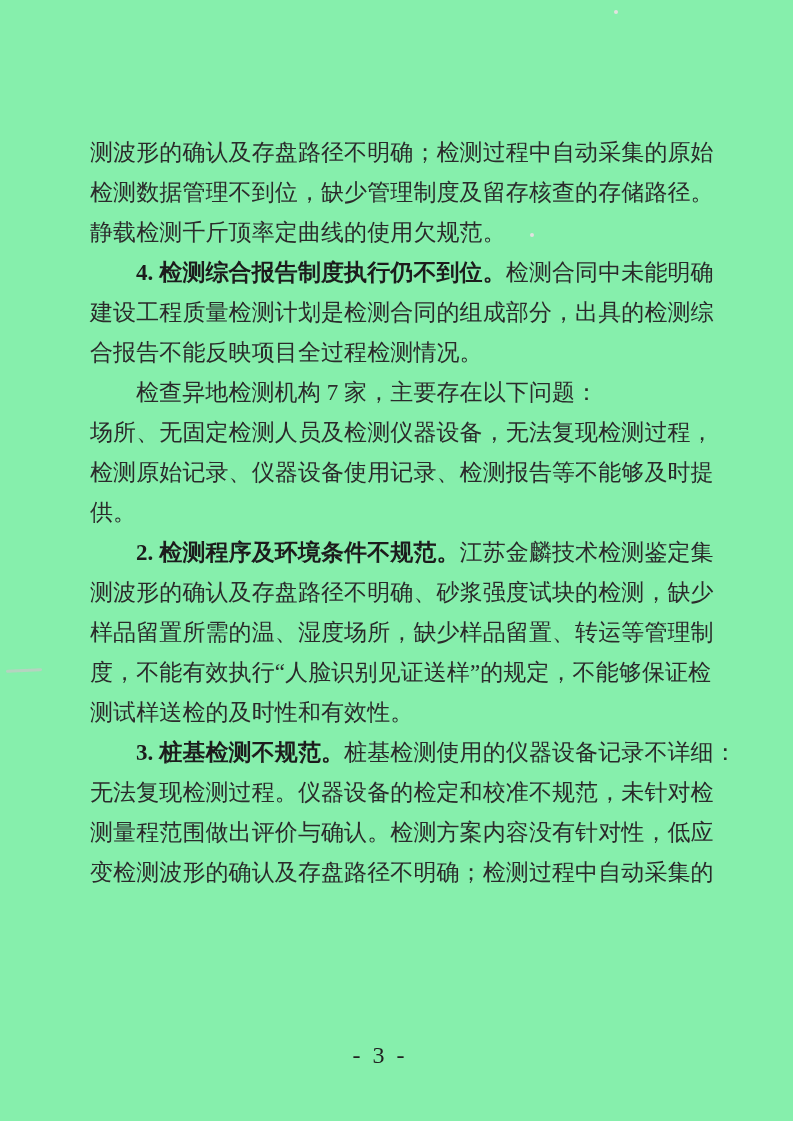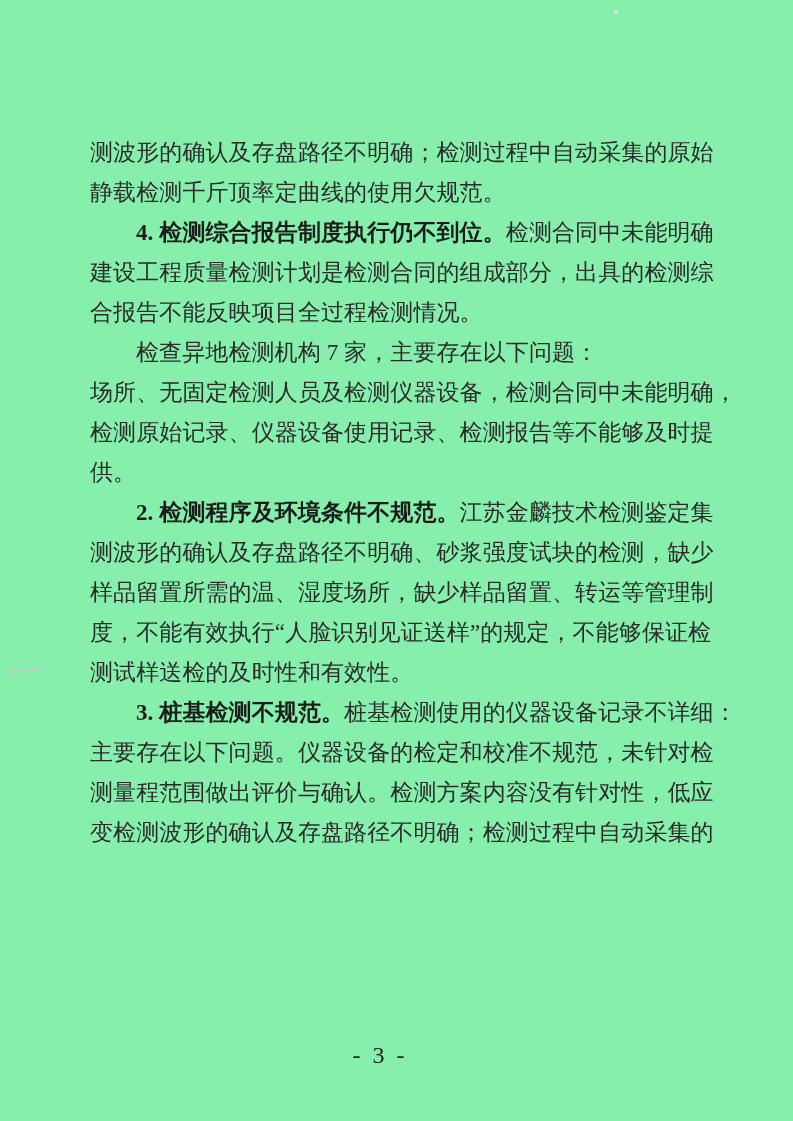--- a/index.html
+++ b/index.html
@@ -69,35 +69,36 @@
     border-radius: 50%;
   }
 </style>
 </head>
 <body>
 
 <div class="page">
 
   <div class="body-text">
     <p class="ln"><span>测波形的确认及存盘路径不明确；检测过程中自动采集的原始</span></p>
+    <p class="ln"><span>检测数据管理不到位，缺少管理制度及留存核查的存储路径。</span></p>
     <p class="ln"><span>静载检测千斤顶率定曲线的使用欠规范。</span></p>
     <p class="ln ind"><span class="bh">4. 检测综合报告制度执行仍不到位。</span><span>检测合同中未能明确</span></p>
     <p class="ln"><span>建设工程质量检测计划是检测合同的组成部分，出具的检测综</span></p>
     <p class="ln"><span>合报告不能反映项目全过程检测情况。</span></p>
     <p class="ln ind"><span>检查异地检测机构 7 家，主要存在以下问题：</span></p>
-    <p class="ln"><span>场所、无固定检测人员及检测仪器设备，检测合同中未能明确，</span></p>
+    <p class="ln"><span>场所、无固定检测人员及检测仪器设备，无法复现检测过程，</span></p>
     <p class="ln"><span>检测原始记录、仪器设备使用记录、检测报告等不能够及时提</span></p>
     <p class="ln"><span>供。</span></p>
     <p class="ln ind"><span class="bh">2. 检测程序及环境条件不规范。</span><span>江苏金麟技术检测鉴定集</span></p>
     <p class="ln"><span>测波形的确认及存盘路径不明确、砂浆强度试块的检测，缺少</span></p>
     <p class="ln"><span>样品留置所需的温、湿度场所，缺少样品留置、转运等管理制</span></p>
     <p class="ln"><span>度，不能有效执行“人脸识别见证送样”的规定，不能够保证检</span></p>
     <p class="ln"><span>测试样送检的及时性和有效性。</span></p>
     <p class="ln ind"><span class="bh">3. 桩基检测不规范。</span><span>桩基检测使用的仪器设备记录不详细：</span></p>
-    <p class="ln"><span>主要存在以下问题。仪器设备的检定和校准不规范，未针对检</span></p>
+    <p class="ln"><span>无法复现检测过程。仪器设备的检定和校准不规范，未针对检</span></p>
     <p class="ln"><span>测量程范围做出评价与确认。检测方案内容没有针对性，低应</span></p>
     <p class="ln"><span>变检测波形的确认及存盘路径不明确；检测过程中自动采集的</span></p>
   </div>
 
   <div class="footer">- 3 -</div>
 
   <div class="smudge"></div>
   <div class="speck" style="left:614px; top:10px;"></div>
   <div class="speck" style="left:530px; top:233px;"></div>
 

